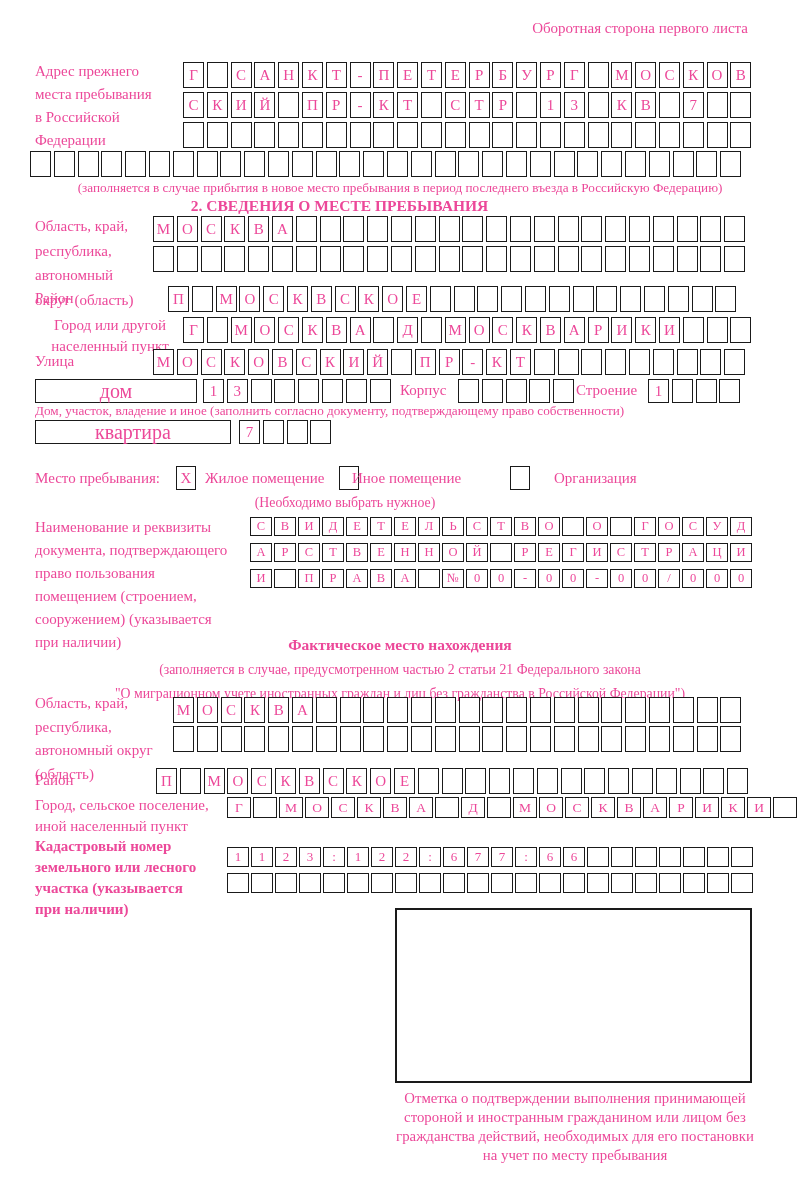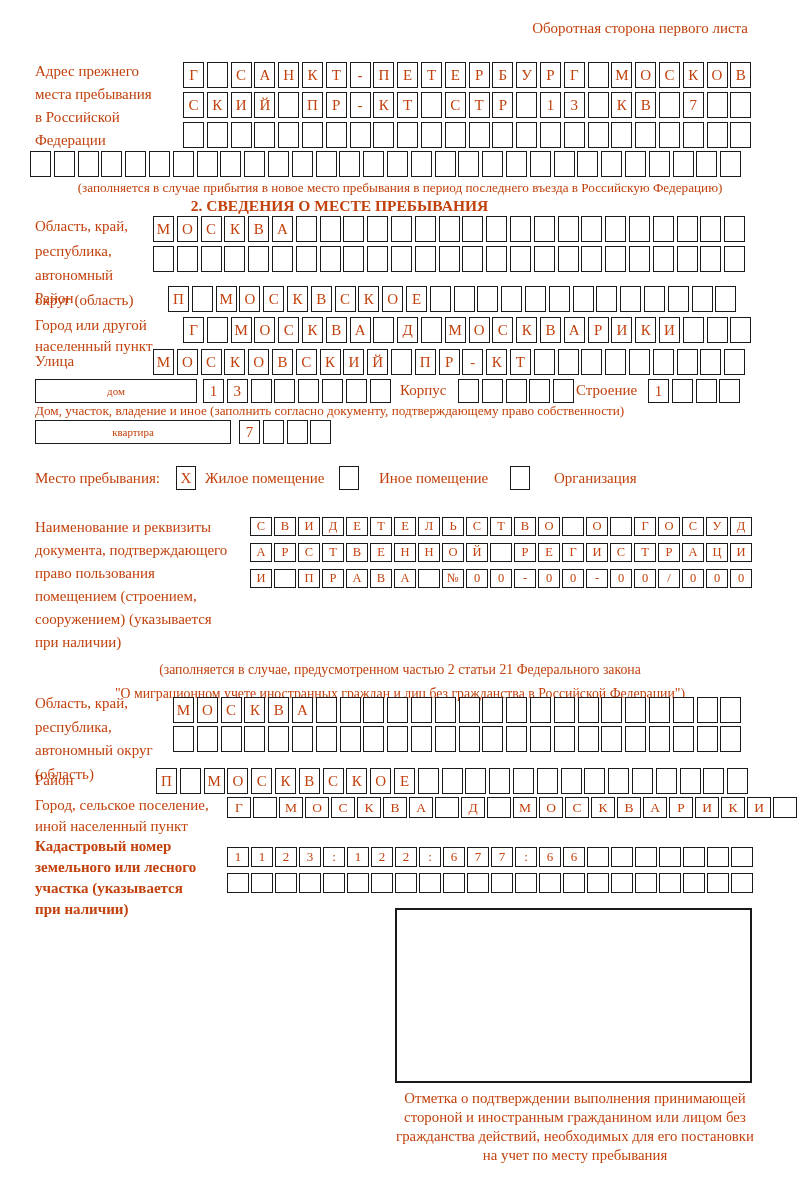--- a/index.html
+++ b/index.html
@@ -1,36 +1,36 @@
 <!DOCTYPE html>
 <html><head>
 <meta charset="utf-8">
 <style>
   html,body{margin:0;padding:0;background:#fff;}
-  .page{position:relative;width:800px;height:1180px;background:#fff;color:#c2410c;
+  .page{position:relative;width:800px;height:1180px;background:#fff;color:#ec4899;
         font-family:"Liberation Serif","DejaVu Serif",serif;overflow:hidden;}
   .abs{position:absolute;}
   .lbl{font-size:15px;line-height:23px;white-space:pre-line;}
   .lbl-sm{font-size:15px;line-height:21px;white-space:pre-line;}
   .cap{font-size:13.2px;line-height:15px;}
   .center{text-align:center;}
   .title{font-size:15.5px;font-weight:bold;}
   .note-right{font-size:15px;}
   .boxrow{display:flex;gap:2.8px;}
   .boxrow .cbox{box-sizing:border-box;flex:0 0 auto;width:21px;height:26px;border:1.6px solid #1a1a1a;
         display:flex;align-items:center;justify-content:center;font-size:15px;background:#fff;}
   .h24 .cbox{height:24px;}
   .sm{gap:2px;}
   .sm .cbox{width:22px;height:19px;font-size:12.5px;}
   .md{gap:2px;}
   .md .cbox{width:22px;height:20px;font-size:13px;}
   .mdc{gap:2px;}
   .mdc .cbox{width:24px;height:21px;font-size:13.5px;}
   .lblbox{box-sizing:border-box;height:24px;border:1.6px solid #1a1a1a;display:flex;
-        align-items:center;justify-content:center;font-size:11px;background:#fff;}
+        align-items:center;justify-content:center;font-size:20px;background:#fff;}
   .chk{box-sizing:border-box;width:20px;height:24px;border:1.6px solid #1a1a1a;display:flex;
         align-items:center;justify-content:center;font-size:15px;background:#fff;}
   .inline-lbl{font-size:15px;}
   .stamp{box-sizing:border-box;border:2px solid #1a1a1a;background:#fff;}
   .stamp-cap{font-size:14.8px;line-height:19px;white-space:pre-line;text-align:center;}
   .note2{font-size:13.8px;line-height:24px;white-space:pre-line;text-align:center;}
 </style>
 </head>
 <body>
 
@@ -236,21 +236,21 @@
       <span class="cbox"></span>
       <span class="cbox"></span>
       <span class="cbox"></span>
       <span class="cbox"></span>
       <span class="cbox"></span>
       <span class="cbox"></span>
       <span class="cbox"></span>
       <span class="cbox"></span>
     </div>
 
-  <div class="abs lbl-sm" style="left:35px;top:315px;width:150px;">Город или другой
+  <div class="abs lbl-sm" style="left:35px;top:315px;width:150px;text-align:center;">Город или другой
 населенный пункт</div>
   <div class="abs boxrow" style="left:183px;top:317px;">
       <span class="cbox">Г</span>
       <span class="cbox"></span>
       <span class="cbox">М</span>
       <span class="cbox">О</span>
       <span class="cbox">С</span>
       <span class="cbox">К</span>
       <span class="cbox">В</span>
       <span class="cbox">А</span>
@@ -334,23 +334,24 @@
       <span class="cbox">7</span>
       <span class="cbox"></span>
       <span class="cbox"></span>
       <span class="cbox"></span>
     </div>
 
   <div class="abs inline-lbl" style="left:35px;top:470px;">Место пребывания:</div>
   <div class="abs chk" style="left:176px;top:466px;">X</div>
   <div class="abs inline-lbl" style="left:205px;top:470px;">Жилое помещение</div>
   <div class="abs chk" style="left:339px;top:466px;"></div>
-  <div class="abs inline-lbl" style="left:379px;top:470px;">Иное помещение</div>
+  <div class="abs inline-lbl" style="left:352px;top:470px;">Иное помещение</div>
   <div class="abs chk" style="left:510px;top:466px;"></div>
   <div class="abs inline-lbl" style="left:554px;top:470px;">Организация</div>
+  <div class="abs cap center" style="left:200px;top:495px;width:290px;font-size:13.8px;">(Необходимо выбрать нужное)</div>
 
   <div class="abs lbl" style="left:35px;top:516px;width:215px;">Наименование и реквизиты
 документа, подтверждающего
 право пользования
 помещением (строением,
 сооружением) (указывается
 при наличии)</div>
   <div class="abs boxrow sm" style="left:250px;top:517px;">
       <span class="cbox">С</span>
       <span class="cbox">В</span>
@@ -414,20 +415,21 @@
       <span class="cbox">0</span>
       <span class="cbox">-</span>
       <span class="cbox">0</span>
       <span class="cbox">0</span>
       <span class="cbox">/</span>
       <span class="cbox">0</span>
       <span class="cbox">0</span>
       <span class="cbox">0</span>
     </div>
 
+  <div class="abs title center" style="left:0;top:636px;width:800px;">Фактическое место нахождения</div>
   <div class="abs note2" style="left:40px;top:658px;width:720px;">(заполняется в случае, предусмотренном частью 2 статьи 21 Федерального закона
 "О миграционном учете иностранных граждан и лиц без гражданства в Российской Федерации")</div>
 
   <div class="abs lbl" style="left:35px;top:692px;width:160px;line-height:23.5px;">Область, край,
 республика,
 автономный округ
 (область)</div>
   <div class="abs boxrow" style="left:173px;top:697px;">
       <span class="cbox">М</span>
       <span class="cbox">О</span>

